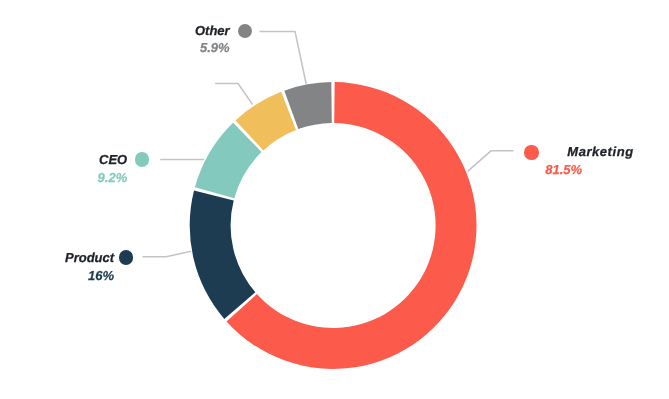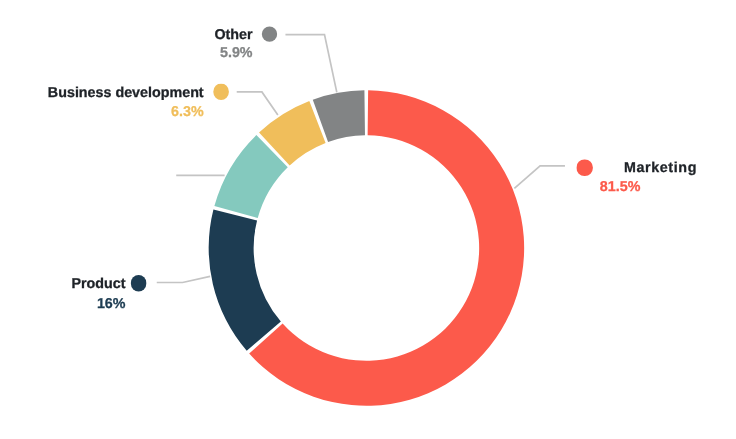--- a/index.html
+++ b/index.html
@@ -1,20 +1,20 @@
 <!DOCTYPE html>
 <html><head>
 <meta charset="utf-8">
 <title>Donut Chart</title>
 <style>
   html,body{margin:0;padding:0;}
   body{width:669px;height:399px;background:#ffffff;overflow:hidden;
        font-family:"Liberation Sans",sans-serif;-webkit-font-smoothing:antialiased;
        text-rendering:geometricPrecision;}
-  #stage{position:relative;width:669px;height:327px;background:#ffffff;}
+  #stage{position:relative;width:669px;height:327px;background:#ffffff;font-style:italic;}
   svg.chart{position:absolute;left:0;top:0;width:669px;height:399px;}
   .lbl{position:absolute;white-space:nowrap;transform:translateZ(0);}
   .lbl .row{display:flex;align-items:center;}
   .lbl .row2{display:flex;}
   .lbl.right .row,.lbl.right .row2{justify-content:flex-end;}
   .lbl.left .row,.lbl.left .row2{justify-content:flex-start;gap:22px;}
   .lbl .name{font-weight:bold;font-size:13px;color:#1e2227;line-height:14px;
              -webkit-text-stroke:0.28px #1e2227;}
   .lbl .pct{font-weight:bold;font-size:13px;line-height:14px;}
   .lbl .row2{margin-top:2.8px;}
@@ -43,27 +43,27 @@
 
   <div class="lbl right" id="lbl-other" style="right: 416.8px; top: 23.5px;">
     <div class="row">
         <span class="name">Other</span>
         <span class="dot" style="margin-left: 8.1px; background: rgb(130, 132, 133);"></span>
       </div>
     <div class="row2" style="padding-right: 22.6px;">
         <span class="pct" style="color: rgb(130, 132, 133); -webkit-text-stroke: 0.25px rgb(130, 132, 133);">5.9%</span>
       </div>
   </div>
-  <div class="lbl right" id="lbl-bd" style="right: 460.7px; top: 76px;">
+  <div class="lbl right" id="lbl-ceo" style="right: 519.7px; top: 152.2px;">
     <div class="row">
-        <span class="name" style="position: relative; top: 0.6px;">Business development</span>
-        <span class="dot" style="margin-left: 8.7px; background: rgb(240, 190, 91);"></span>
+        <span class="name" style="position: relative; top: 1px;">CEO</span>
+        <span class="dot" style="margin-left: 7.6px; background: rgb(132, 201, 190);"></span>
       </div>
-    <div class="row2" style="padding-right: 23.2px;">
-        <span class="pct" style="position: relative; top: 0.6px; color: rgb(240, 190, 91); -webkit-text-stroke: 0.25px rgb(240, 190, 91);">6.3%</span>
+    <div class="row2" style="padding-right: 22.1px;">
+        <span class="pct" style="position: relative; top: 1.7px; color: rgb(132, 201, 190); -webkit-text-stroke: 0.25px rgb(132, 201, 190);">9.2%</span>
       </div>
   </div>
   <div class="lbl right" id="lbl-product" style="right: 535.6px; top: 250px;">
     <div class="row">
         <span class="name" style="position: relative; top: 1px; margin-left: 26px;">Product</span>
         <span class="dot" style="margin-left: 4.8px; background: rgb(29, 60, 82);"></span>
       </div>
     <div class="row2" style="padding-right: 19.3px; justify-content: flex-end;">
         <span class="pct" style="position: relative; top: 1.7px; color: rgb(29, 60, 82); -webkit-text-stroke: 0.25px rgb(29, 60, 82);">16%</span>
       </div>

